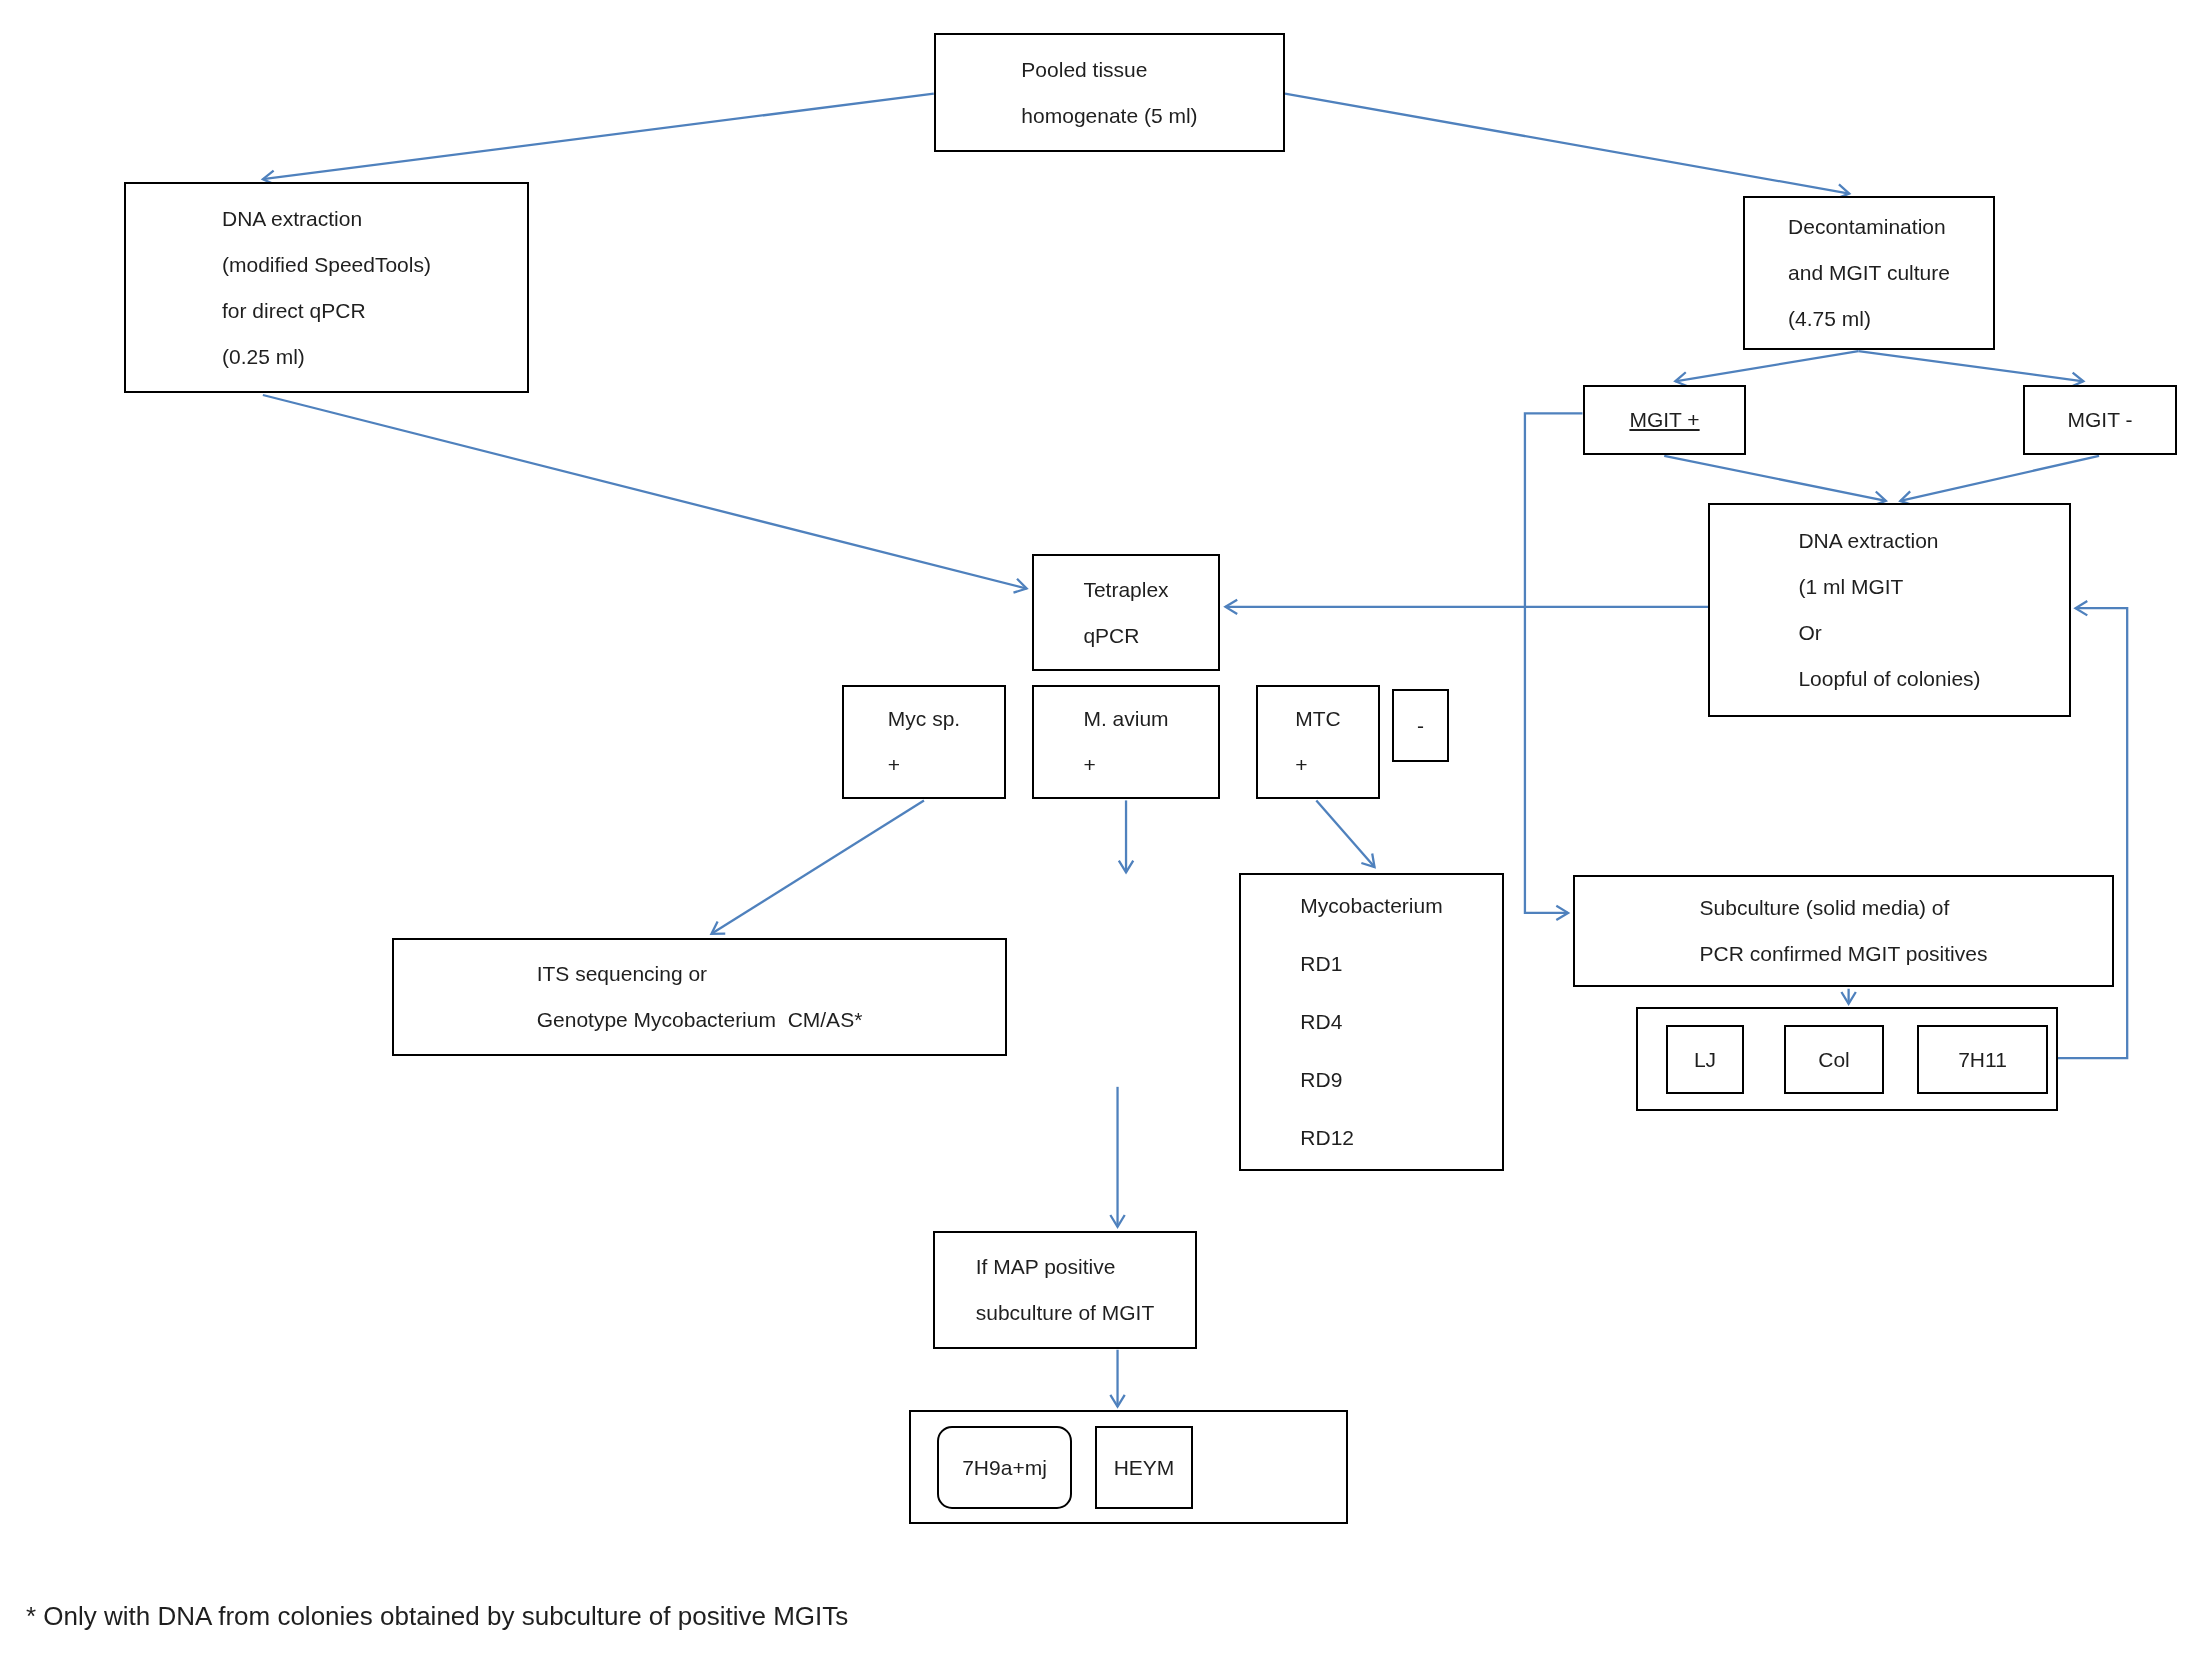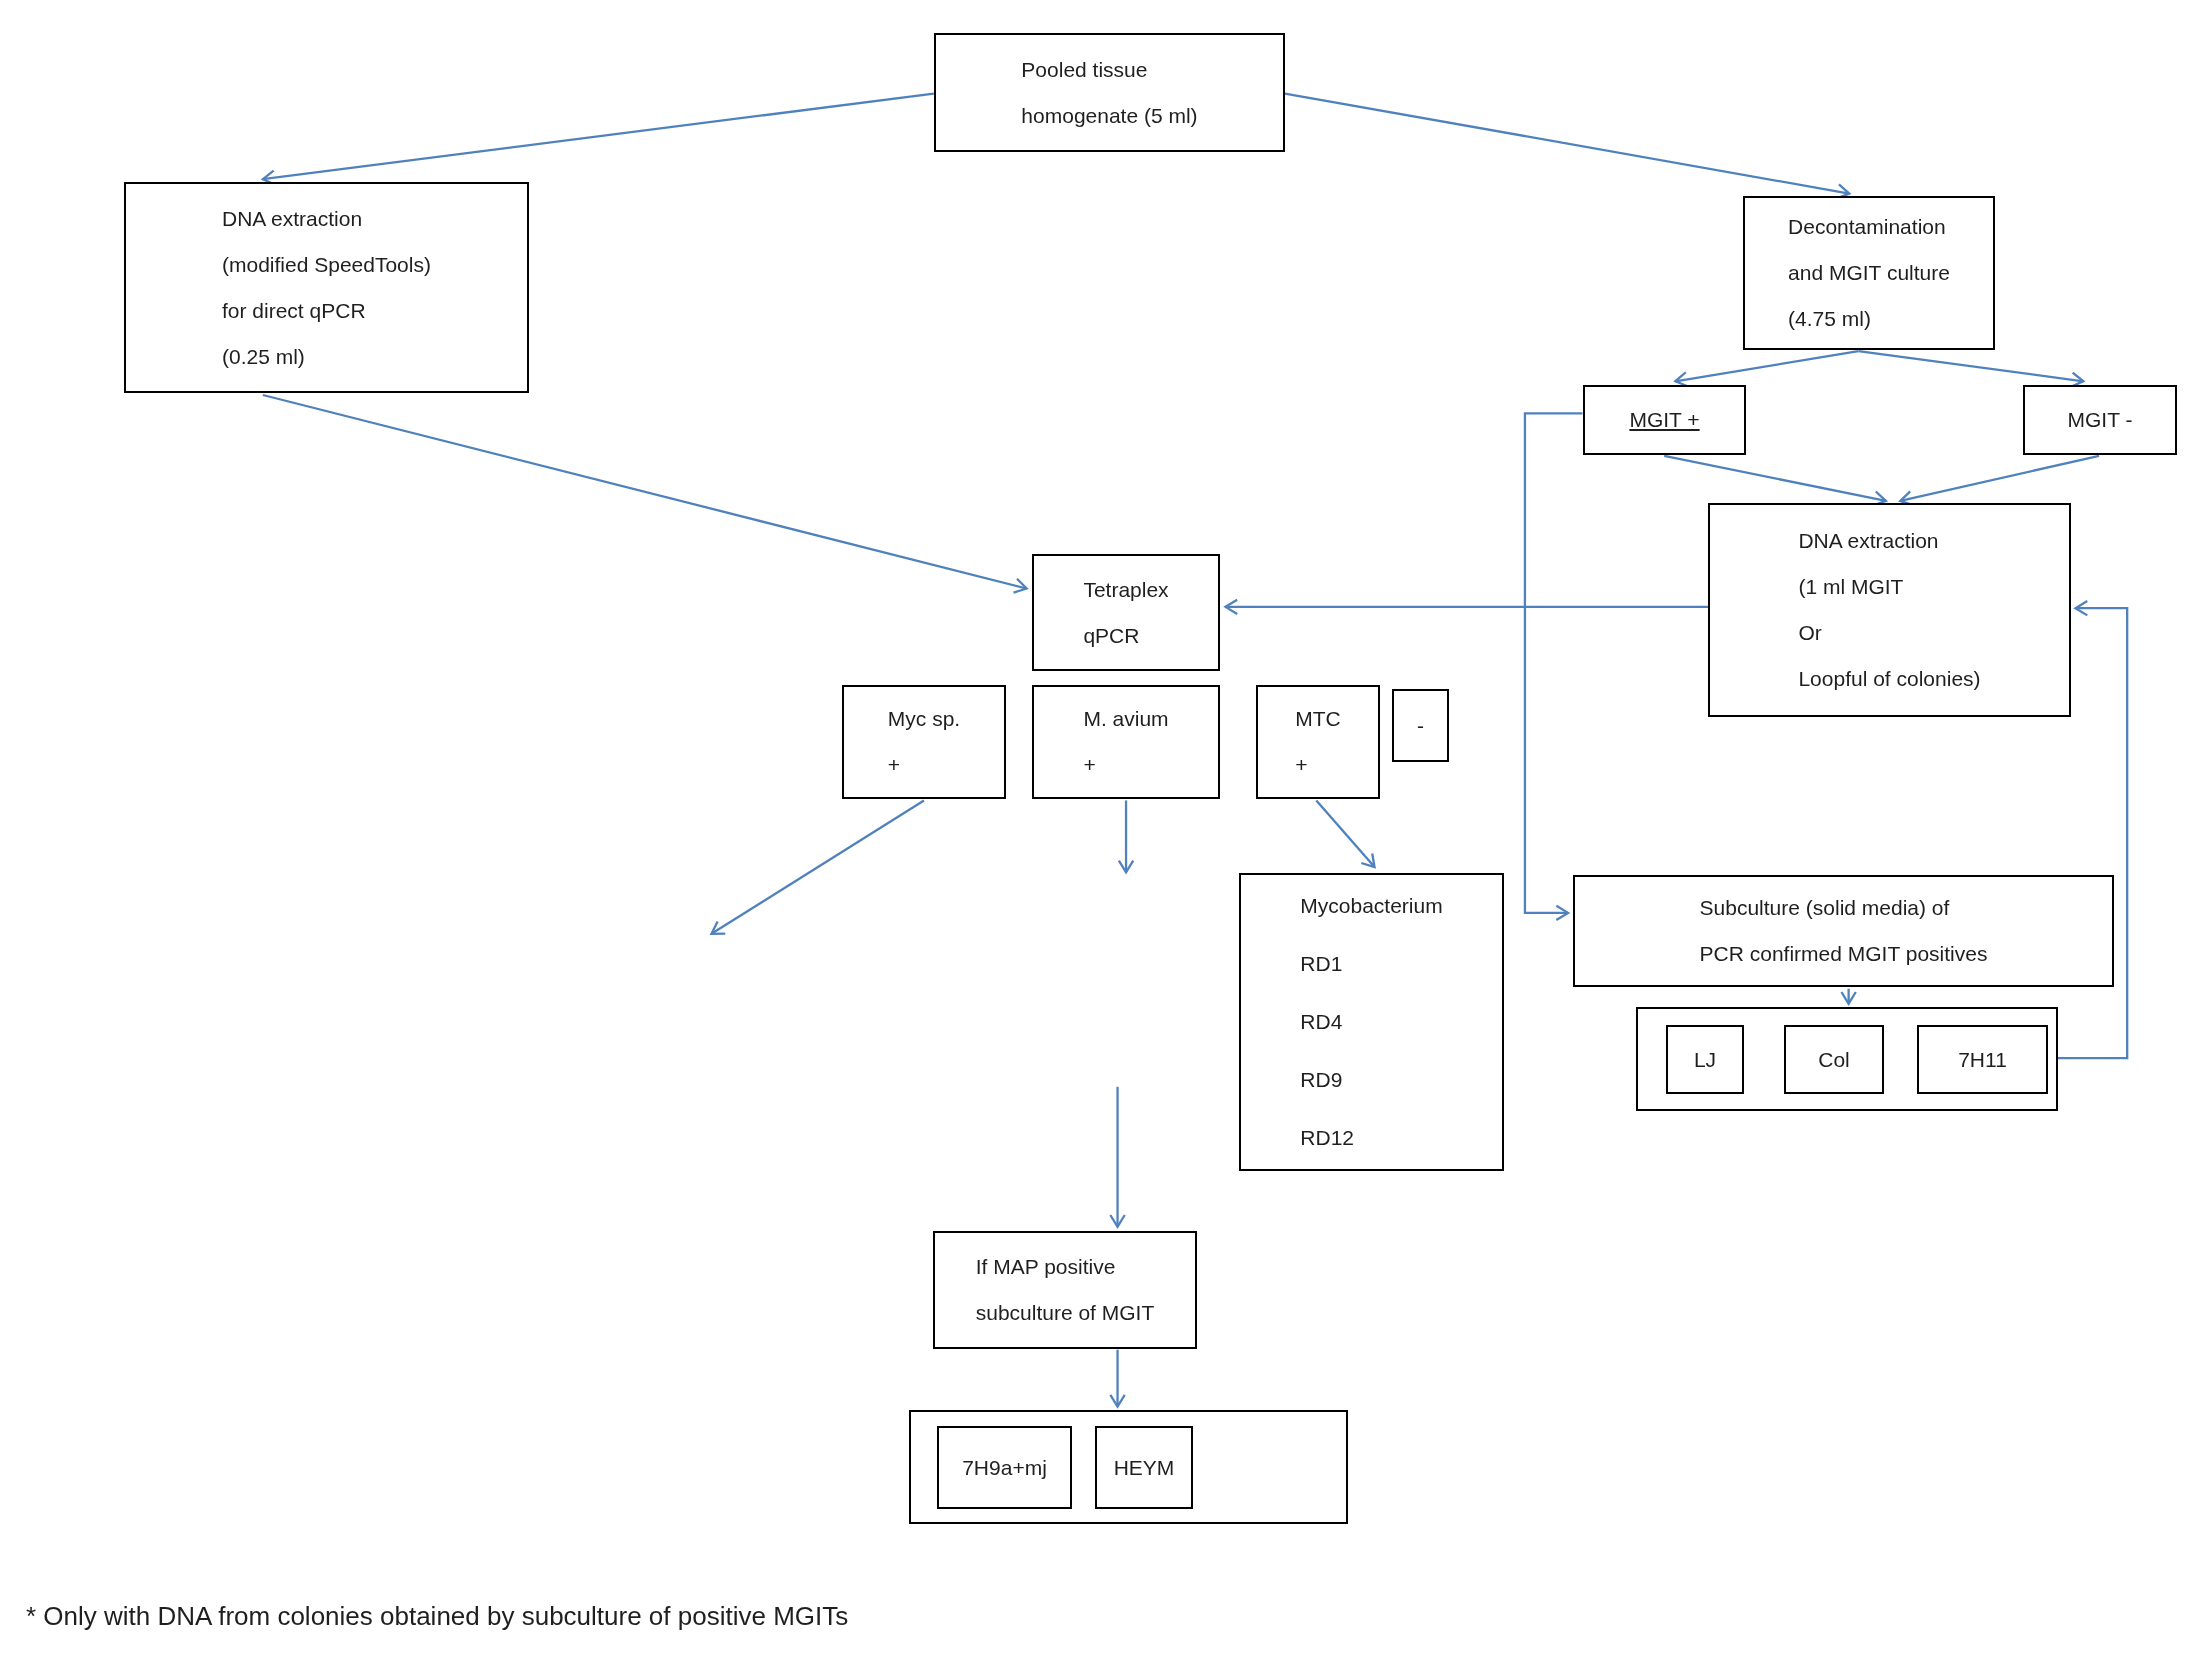--- a/index.html
+++ b/index.html
@@ -126,37 +126,39 @@
 
   <div class="node" style="left:1392px;top:689px;width:57px;height:73px;">-</div>
 
 
   <div class="node spaced" style="left:1239px;top:873px;width:265px;height:298px;">Mycobacterium
 RD1
 RD4
 RD9
 RD12</div>
 
+  <div class="node" style="left:392px;top:938px;width:615px;height:118px;">ITS sequencing or
+Genotype Mycobacterium  CM/AS*</div>
 
   <div class="node" style="left:1573px;top:875px;width:541px;height:112px;">Subculture (solid media) of
 PCR confirmed MGIT positives</div>
 
   <div class="node container" style="left:1636px;top:1007px;width:422px;height:104px;"></div>
 
   <div class="node" style="left:1666px;top:1025px;width:78px;height:69px;">LJ</div>
 
   <div class="node" style="left:1784px;top:1025px;width:100px;height:69px;">Col</div>
 
   <div class="node" style="left:1917px;top:1025px;width:131px;height:69px;">7H11</div>
 
   <div class="node" style="left:933px;top:1231px;width:264px;height:118px;">If MAP positive
 subculture of MGIT</div>
 
   <div class="node container" style="left:909px;top:1410px;width:439px;height:114px;"></div>
 
-  <div class="node" style="left:937px;top:1426px;width:135px;height:83px;">7H9a+mj</div>
+  <div class="node" style="left:937px;top:1426px;width:135px;height:83px;border-radius:15px;">7H9a+mj</div>
 
   <div class="node" style="left:1095px;top:1426px;width:98px;height:83px;">HEYM</div>
 
   <div id="footnote">* Only with DNA from colonies obtained by subculture of positive MGITs</div>
 
 </div>
 
 
 </body></html>

